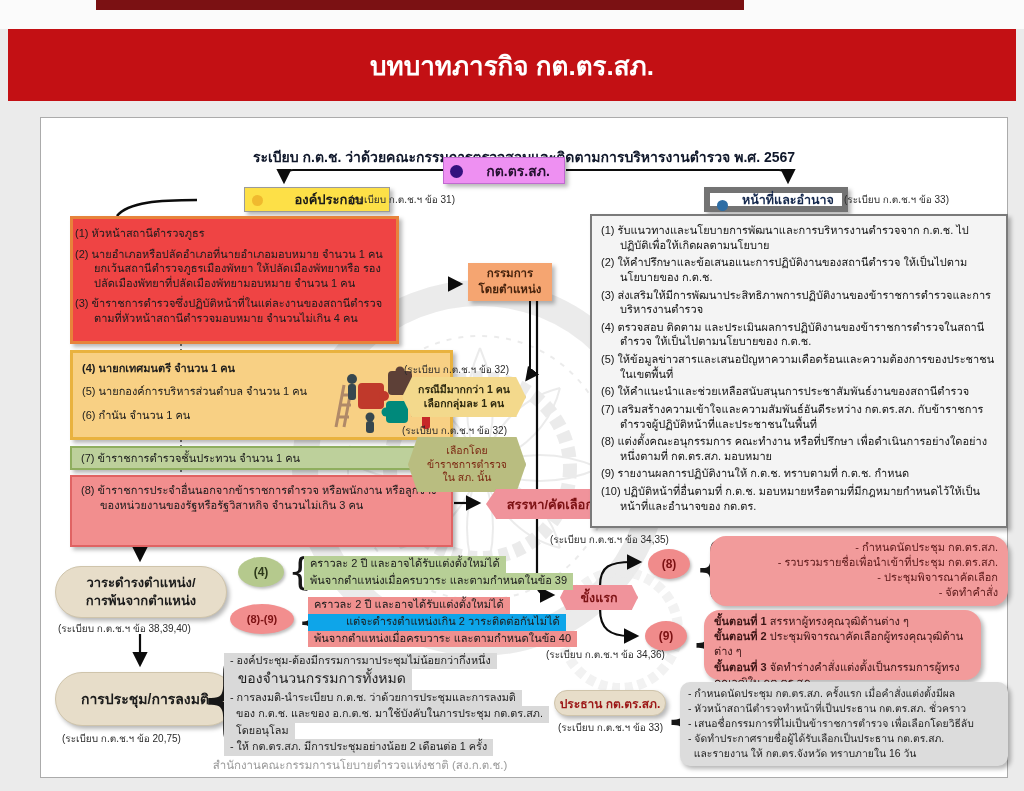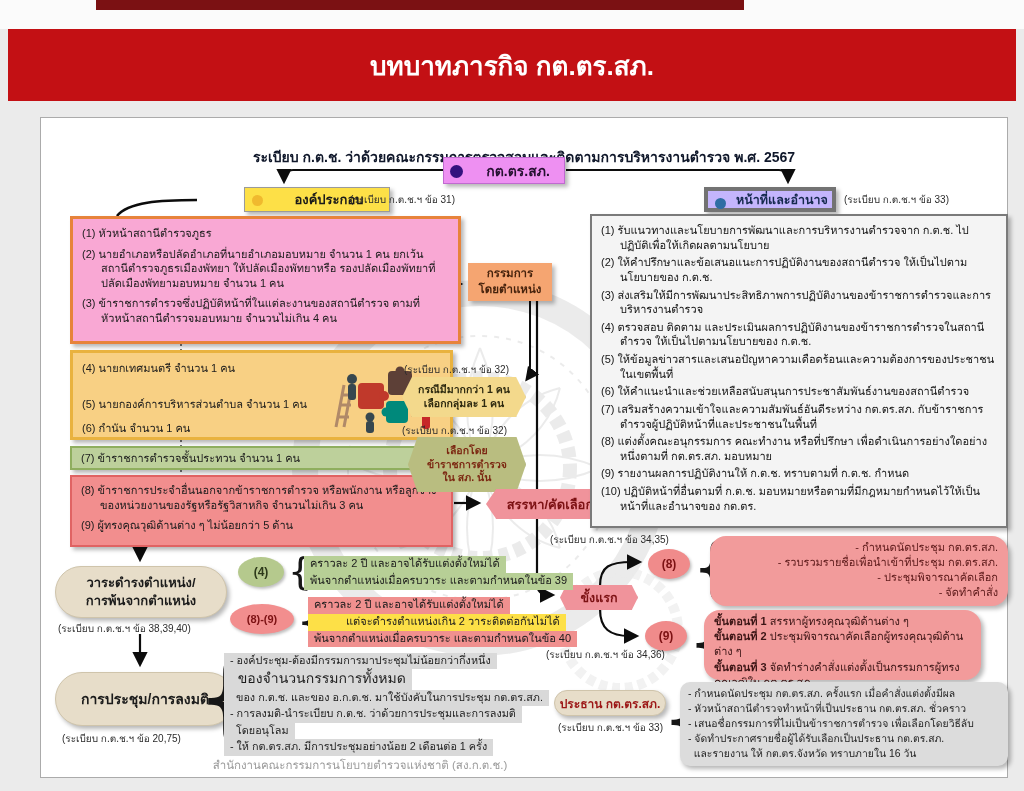--- a/index.html
+++ b/index.html
@@ -88,34 +88,34 @@
     <span class="abs" style="left:6px;top:7px;width:13px;height:13px;border-radius:50%;background:#33127e;"></span>
     <div class="center" style="width:100%;height:100%;padding-left:14px;font-weight:bold;font-size:14px;color:#241030;">กต.ตร.สภ.</div>
   </div>
 
   <div class="abs shadow" style="left:196px;top:187px;width:146px;height:25px;background:#fde047;border:1px solid #9a9a9a;margin-left:48px;">
     <span class="abs" style="left:7px;top:7px;width:11px;height:11px;border-radius:50%;background:#f0b92e;"></span>
     <div class="center" style="width:100%;height:100%;padding-left:12px;font-weight:bold;font-size:13px;color:#191919;">องค์ประกอบ</div>
   </div>
   <div class="abs ref" style="left:350px;top:192px;">(ระเบียบ ก.ต.ช.ฯ ข้อ 31)</div>
 
-  <div class="abs shadow" style="left:704px;top:187px;width:132px;height:25px;background:#c4b5fd;border:4px solid #737373;">
+  <div class="abs shadow" style="left:704px;top:187px;width:144px;height:25px;background:#ffffff;border:6px solid #737373;">
     <span class="abs" style="left:7px;top:7px;width:11px;height:11px;border-radius:50%;background:#2e6da4;"></span>
     <div class="center" style="width:100%;height:100%;padding-left:12px;font-weight:bold;font-size:12.5px;color:#15294e;">หน้าที่และอำนาจ</div>
   </div>
   <div class="abs ref" style="left:844px;top:192px;">(ระเบียบ ก.ต.ช.ฯ ข้อ 33)</div>
 
-  <div class="abs shadow listbox" style="left:70px;top:216px;width:391px;height:128px;background:#f9a8d4;border:3px solid #e7833b;padding:7px 9px;font-size:11px;line-height:1.32;">
+  <div class="abs shadow listbox" style="left:70px;top:216px;width:329px;height:128px;background:#ef4444;border:3px solid #e7833b;padding:7px 2px;font-size:11px;line-height:1.32;">
     <div class="item" style="margin-bottom:6px;">(1) หัวหน้าสถานีตำรวจภูธร</div>
     <div class="item" style="margin-bottom:6px;">(2) นายอำเภอหรือปลัดอำเภอที่นายอำเภอมอบหมาย จำนวน 1 คน ยกเว้นสถานีตำรวจภูธรเมืองพัทยา ให้ปลัดเมืองพัทยาหรือ รองปลัดเมืองพัทยาที่ปลัดเมืองพัทยามอบหมาย จำนวน 1 คน</div>
     <div class="item">(3) ข้าราชการตำรวจซึ่งปฏิบัติหน้าที่ในแต่ละงานของสถานีตำรวจ ตามที่หัวหน้าสถานีตำรวจมอบหมาย จำนวนไม่เกิน 4 คน</div>
   </div>
 
   <div class="abs shadow listbox" style="left:70px;top:350px;width:383px;height:90px;background:#f8d084;border:3px solid #e9b23f;padding:8px 9px;font-size:11px;line-height:1.3;">
-    <div class="item" style="margin-bottom:22px;width:250px;">(4) นายกเทศมนตรี จำนวน 1 คน</div>
+    <div class="item" style="margin-bottom:9px;width:250px;font-weight:bold;">(4) นายกเทศมนตรี จำนวน 1 คน</div>
     <div class="item" style="margin-bottom:9px;width:250px;">(5) นายกองค์การบริหารส่วนตำบล จำนวน 1 คน</div>
     <div class="item" style="width:250px;">(6) กำนัน จำนวน 1 คน</div>
 
     <svg class="abs" style="right:6px;top:4px;" width="122" height="76" viewBox="0 0 122 76">
       <rect x="36" y="26" width="26" height="26" rx="4" fill="#c0392b"></rect>
       <circle cx="62" cy="39" r="5" fill="#c0392b"></circle>
       <rect x="66" y="14" width="24" height="24" rx="4" fill="#5d4037"></rect>
       <circle cx="78" cy="14" r="4.5" fill="#5d4037"></circle>
       <rect x="64" y="44" width="22" height="22" rx="4" fill="#00897b"></rect>
       <circle cx="64" cy="55" r="4.5" fill="#00897b"></circle>
@@ -129,32 +129,31 @@
         <rect x="44" y="64" width="8" height="12" rx="3" fill="#37474f"></rect>
     </svg>
   </div>
 
   <div class="abs shadow" style="left:70px;top:446px;width:383px;height:24px;background:#bdd09b;border:2px solid #8fae5e;">
     <div style="padding-left:9px;font-size:11px;line-height:20px;">(7) ข้าราชการตำรวจชั้นประทวน จำนวน 1 คน</div>
   </div>
 
   <div class="abs shadow listbox" style="left:70px;top:475px;width:383px;height:72px;background:#f28e8e;border:2px solid #e06363;padding:6px 9px;font-size:11px;line-height:1.32;">
     <div class="item" style="margin-bottom:6px;">(8) ข้าราชการประจำอื่นนอกจากข้าราชการตำรวจ หรือพนักงาน หรือลูกจ้างของหน่วยงานของรัฐหรือรัฐวิสาหกิจ จำนวนไม่เกิน 3 คน</div>
-    <div class="item">(9) ผู้ทรงคุณวุฒิด้านต่าง ๆ ไม่น้อยกว่า 5 ด้าน</div>
   </div>
 
   <div class="abs shadow center pre-line" style="left:468px;top:263px;width:84px;height:38px;background:#f5a571;font-weight:bold;font-size:11.5px;color:#46230d;line-height:1.35;">กรรมการ
 โดยตำแหน่ง</div>
 
   <div class="abs ref" style="left:404px;top:362px;">(ระเบียบ ก.ต.ช.ฯ ข้อ 32)</div>
   <div class="abs hex shadow pre-line" style="left:402px;top:377px;width:124px;height:40px;background:#f3d98c;font-size:10.5px;font-weight:bold;color:#2e2a10;line-height:1.3;">กรณีมีมากกว่า 1 คน
 เลือกกลุ่มละ 1 คน</div>
 
   <div class="abs ref" style="left:402px;top:423px;">(ระเบียบ ก.ต.ช.ฯ ข้อ 32)</div>
-  <div class="abs hex shadow pre-line" style="left:408px;top:437px;width:118px;height:55px;background:#b9bd80;font-size:10.5px;font-weight:bold;color:#7c2812;line-height:1.3;">เลือกโดย
+  <div class="abs hex shadow pre-line" style="left:408px;top:437px;width:118px;height:55px;background:#b9bd80;font-size:10.5px;font-weight:normal;color:#7c2812;line-height:1.3;">เลือกโดย
 ข้าราชการตำรวจ
 ใน สภ. นั้น</div>
 
   <div class="abs hex shadow" style="left:486px;top:489px;width:128px;height:30px;background:#f0939b;font-weight:bold;font-size:13px;color:#7c1113;">สรรหา/คัดเลือก</div>
 
   <div class="abs shadow listbox" style="left:590px;top:214px;width:418px;height:314px;background:#f4f4f4;border:2px solid #7a7a7a;padding:7px 9px;font-size:11px;line-height:1.33;color:#151515;">
     <div class="item" style="margin-bottom:3px;">(1) รับแนวทางและนโยบายการพัฒนาและการบริหารงานตำรวจจาก ก.ต.ช. ไปปฏิบัติเพื่อให้เกิดผลตามนโยบาย</div>
     <div class="item" style="margin-bottom:3px;">(2) ให้คำปรึกษาและข้อเสนอแนะการปฏิบัติงานของสถานีตำรวจ ให้เป็นไปตามนโยบายของ ก.ต.ช.</div>
     <div class="item" style="margin-bottom:3px;">(3) ส่งเสริมให้มีการพัฒนาประสิทธิภาพการปฏิบัติงานของข้าราชการตำรวจและการบริหารงานตำรวจ</div>
     <div class="item" style="margin-bottom:3px;">(4) ตรวจสอบ ติดตาม และประเมินผลการปฏิบัติงานของข้าราชการตำรวจในสถานีตำรวจ ให้เป็นไปตามนโยบายของ ก.ต.ช.</div>
@@ -203,31 +202,31 @@
   <div class="abs brace" style="left:288px;top:554px;font-size:38px;">{</div>
   <div class="abs listbox" style="left:304px;top:556px;">
     <div class="hl" style="background:#b7cf96;">คราวละ 2 ปี และอาจได้รับแต่งตั้งใหม่ได้</div>
     <div class="hl" style="background:#b7cf96;">พ้นจากตำแหน่งเมื่อครบวาระ และตามกำหนดในข้อ 39</div>
   </div>
 
   <div class="abs badge" style="left:230px;top:604px;width:64px;height:30px;background:#f28e8e;font-size:11px;color:#7c1113;">(8)-(9)</div>
   <div class="abs brace" style="left:296px;top:598px;font-size:50px;">{</div>
   <div class="abs listbox" style="left:308px;top:597px;">
     <div class="hl" style="background:#f0908f;">คราวละ 2 ปี และอาจได้รับแต่งตั้งใหม่ได้</div>
-    <div class="hl" style="background:#fde047;padding-left:38px;">แต่จะดำรงตำแหน่งเกิน 2 วาระติดต่อกันไม่ได้</div>
+    <div class="hl" style="background:#0ea5e9;padding-left:38px;">แต่จะดำรงตำแหน่งเกิน 2 วาระติดต่อกันไม่ได้</div>
     <div class="hl" style="background:#f0908f;">พ้นจากตำแหน่งเมื่อครบวาระ และตามกำหนดในข้อ 40</div>
   </div>
 
   <div class="abs roundpill shadow center" style="left:55px;top:672px;width:180px;height:54px;font-weight:bold;font-size:14px;color:#1b1b1b;">การประชุม/การลงมติ</div>
   <div class="abs ref" style="left:62px;top:731px;">(ระเบียบ ก.ต.ช.ฯ ข้อ 20,75)</div>
   <div class="abs brace" style="left:196px;top:652px;font-size:98px;">{</div>
   <div class="abs listbox" style="left:224px;top:653px;">
     <div class="hl grayline pre" style="font-size:10.8px;">- องค์ประชุม-ต้องมีกรรมการมาประชุมไม่น้อยกว่ากึ่งหนึ่ง</div>
     <div class="hl grayline pre" style="font-size:14px;">  ของจำนวนกรรมการทั้งหมด</div>
+    <div class="hl grayline pre" style="font-size:10.8px;">- การลงมติ-นำระเบียบ ก.ต.ช. ว่าด้วยการประชุมและการลงมติ</div>
     <div class="hl grayline pre" style="font-size:10.8px;">  ของ ก.ต.ช. และของ อ.ก.ต.ช. มาใช้บังคับในการประชุม กต.ตร.สภ.</div>
-    <div class="hl grayline pre" style="font-size:10.8px;">- การลงมติ-นำระเบียบ ก.ต.ช. ว่าด้วยการประชุมและการลงมติ</div>
     <div class="hl grayline pre" style="font-size:10.8px;">  โดยอนุโลม</div>
     <div class="hl grayline pre" style="font-size:10.8px;">- ให้ กต.ตร.สภ. มีการประชุมอย่างน้อย 2 เดือนต่อ 1 ครั้ง</div>
   </div>
 
   <div class="abs center" style="left:40px;top:756px;width:640px;height:18px;color:#9b9b9b;font-size:11.5px;">สำนักงานคณะกรรมการนโยบายตำรวจแห่งชาติ (สง.ก.ต.ช.)</div>
 
 </div>
 
 </body></html>

